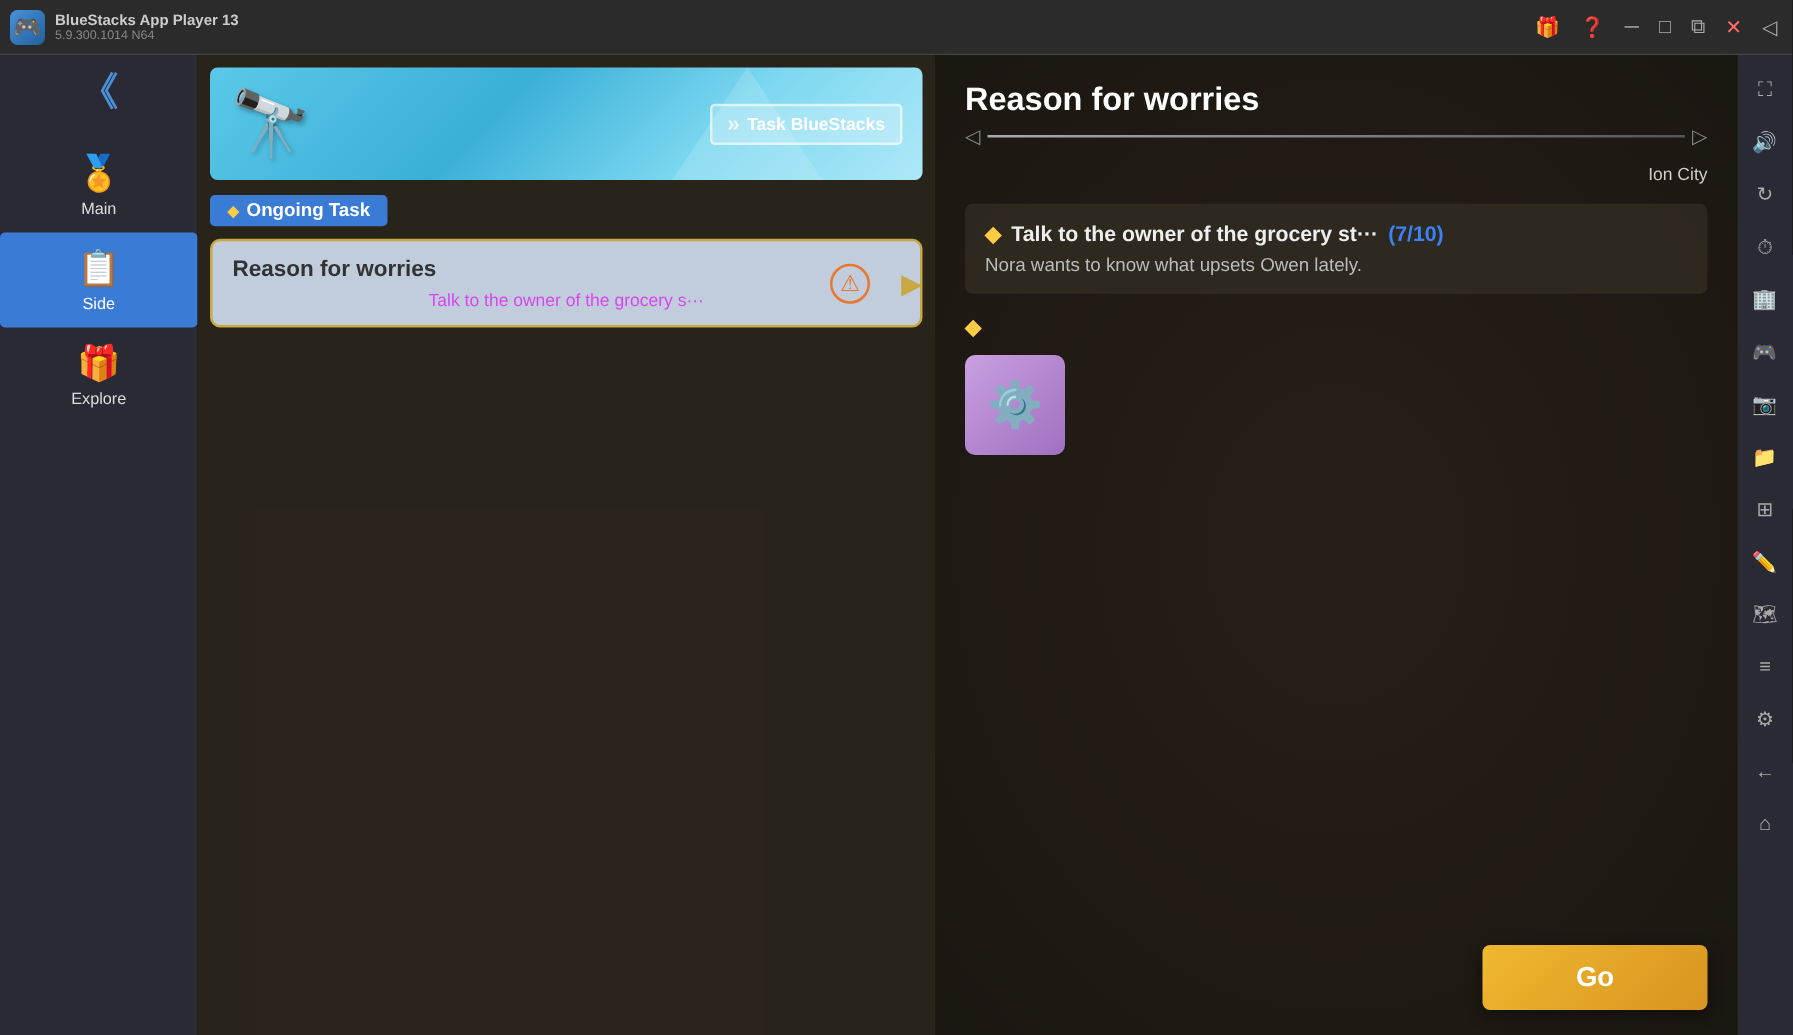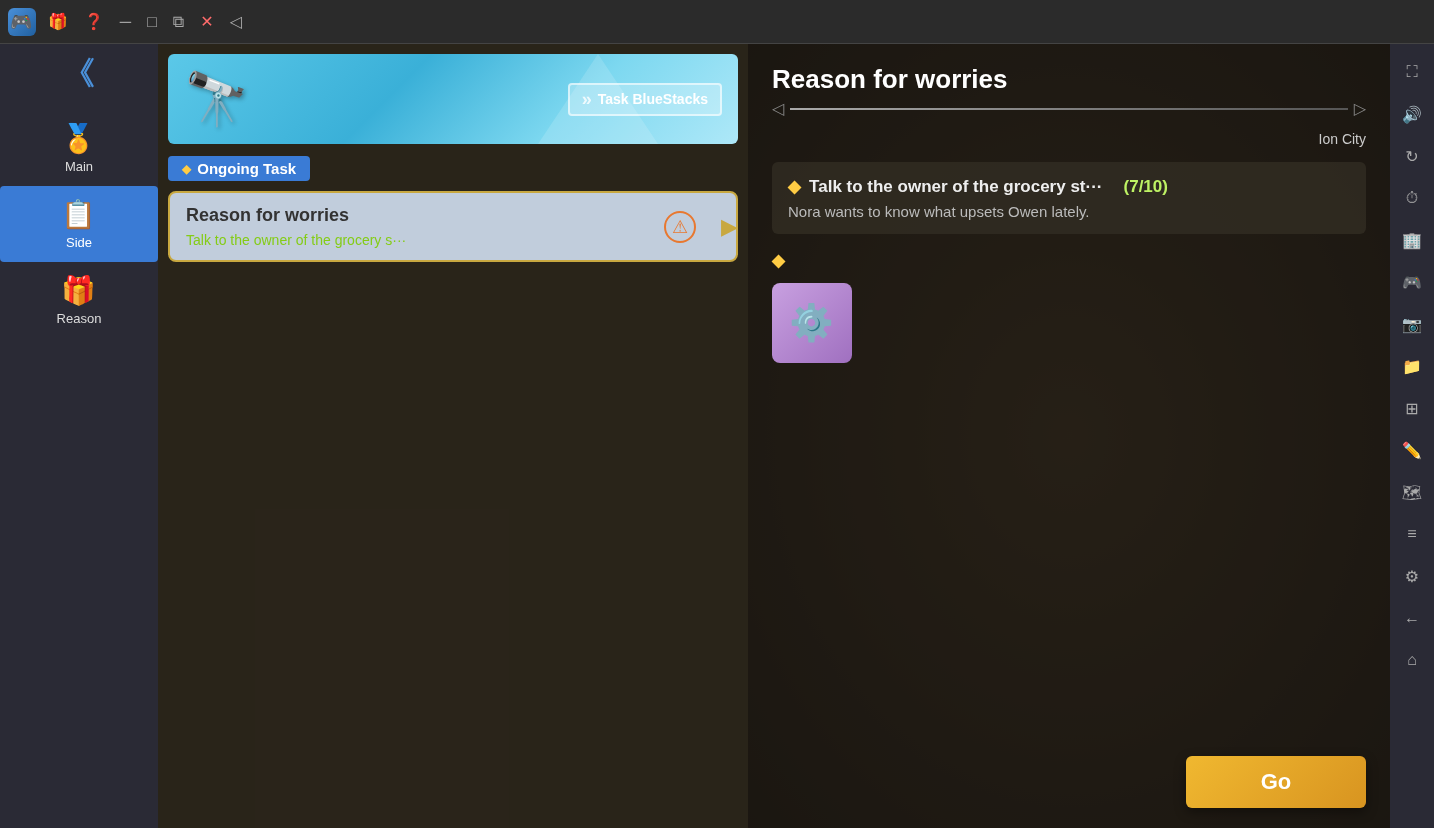--- a/index.html
+++ b/index.html
@@ -196,21 +196,22 @@
       cursor: pointer;
     }
     .task-card-title {
       font-size: 18px;
       font-weight: bold;
       color: #333;
       margin-bottom: 6px;
     }
     .task-card-subtitle {
       font-size: 14px;
-      color: #84cc16;
+      color: #d946ef;
+      text-align: center;
     }
     .task-card-icon {
       position: absolute;
       right: 40px;
       top: 50%;
       transform: translateY(-50%);
       width: 32px;
       height: 32px;
       border: 2px solid #e87830;
       border-radius: 50%;
@@ -277,23 +278,22 @@
     .task-objective-title {
       font-size: 17px;
       color: #eee;
       font-weight: bold;
       display: flex;
       align-items: center;
       gap: 8px;
       margin-bottom: 6px;
     }
     .task-objective-title .progress {
-      color: #bef264;
-      font-weight: bold;
-      margin-left: 13px;
+      color: #3b82f6;
+      font-weight: bold;
     }
     .task-objective-desc {
       font-size: 15px;
       color: #bbb;
     }
 
     .rewards-section {
       margin-top: 10px;
     }
     .rewards-title {
@@ -374,20 +374,24 @@
       z-index: -1;
     }
   </style>
 </head>
 <body>
 
 <div class="title-bar">
   <div class="title-bar-logo">
     <span style="font-size:18px;">🎮</span>
   </div>
+  <div class="title-bar-app-name">
+    <strong>BlueStacks App Player 13</strong>
+    <span>5.9.300.1014  N64</span>
+  </div>
   <div class="title-bar-controls">
     <span class="tb-icon tb-gift">🎁</span>
     <span class="tb-icon">❓</span>
     <span class="tb-icon">─</span>
     <span class="tb-icon">□</span>
     <span class="tb-icon">⧉</span>
     <span class="tb-icon" style="color:#ff6b6b;">✕</span>
     <span class="tb-icon">◁</span>
   </div>
 </div>
@@ -401,21 +405,21 @@
     <div class="nav-item">
       <span class="nav-item-icon">🏅</span>
       <span class="nav-item-label">Main</span>
     </div>
     <div class="nav-item active">
       <span class="nav-item-icon">📋</span>
       <span class="nav-item-label">Side</span>
     </div>
     <div class="nav-item">
       <span class="nav-item-icon">🎁</span>
-      <span class="nav-item-label">Reason</span>
+      <span class="nav-item-label">Explore</span>
     </div>
   </div>
 
   <div class="mission-panel">
     <div class="mission-panel-bg"></div>
 
     <div class="mission-title-header">
       <div class="mission-title-bg-triangle"></div>
       <span class="mission-binoculars">🔭</span>
       <div class="task-acceptance-badge">

